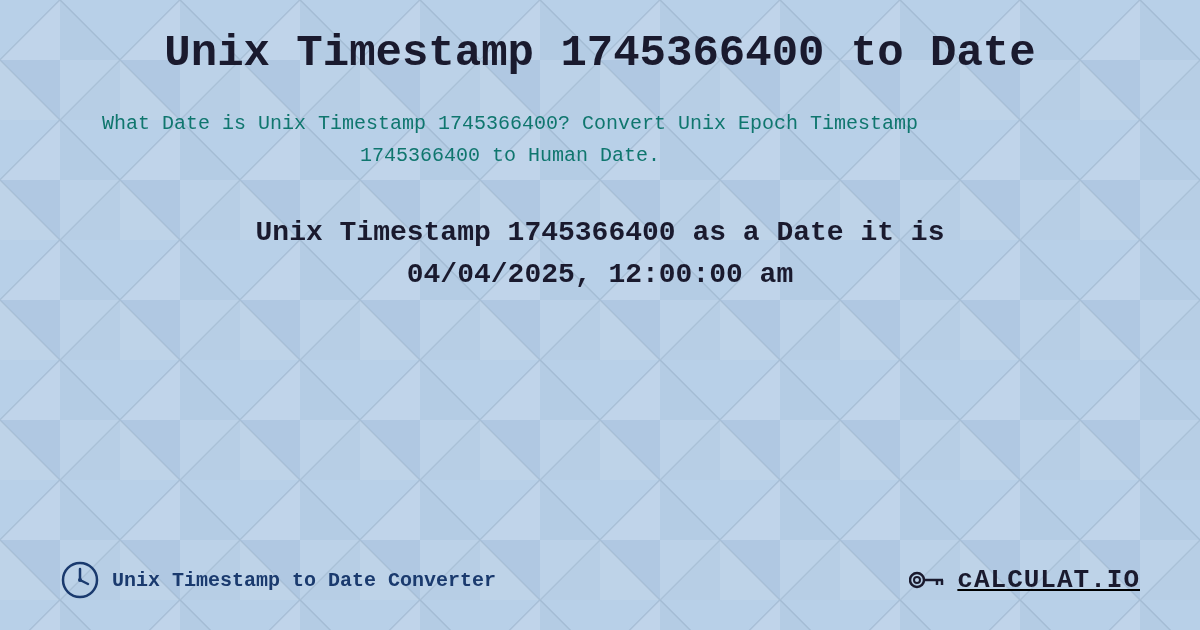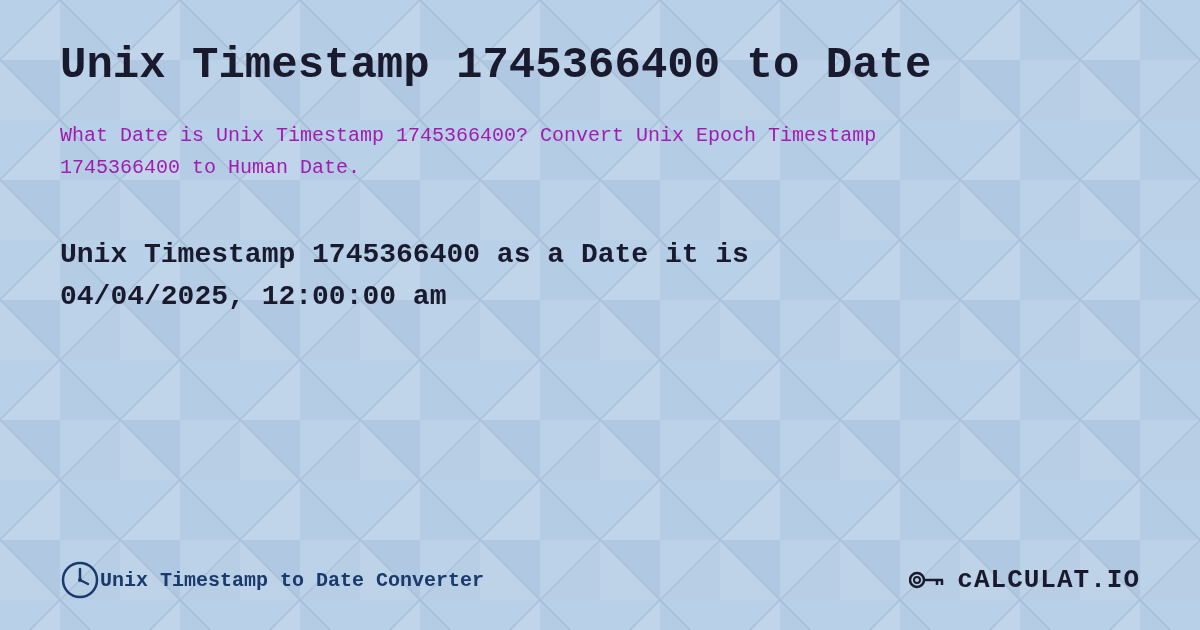--- a/index.html
+++ b/index.html
@@ -23,36 +23,37 @@
     }
 
     .bg-pattern svg {
       width: 100%;
       height: 100%;
     }
 
     .content {
       position: relative;
       z-index: 1;
-      padding: 40px 60px;
+      padding: 28px 60px;
+      text-align: center;
     }
 
     .main-title {
       font-size: 44px;
       font-weight: bold;
       color: #1a1a2e;
       margin-bottom: 30px;
       font-family: 'Courier New', Courier, monospace;
     }
 
     .description {
       font-size: 20px;
-      color: #a21caf;
+      color: #0f766e;
       line-height: 1.6;
-      margin-bottom: 50px;
+      margin-bottom: 40px;
       font-family: 'Courier New', Courier, monospace;
       max-width: 900px;
     }
 
     .result-section {
       margin-bottom: 50px;
       margin-top: 32px;
     }
 
     .result-text {
@@ -69,39 +70,41 @@
       justify-content: space-between;
       position: absolute;
       bottom: 30px;
       left: 60px;
       right: 60px;
     }
 
     .footer-left {
       display: flex;
       align-items: center;
+      gap: 12px;
       text-align: right;
     }
 
     .clock-icon {
       width: 40px;
       height: 40px;
     }
 
     .footer-label {
       font-size: 20px;
       font-weight: bold;
       color: #1a3a6e;
       font-family: 'Courier New', Courier, monospace;
     }
 
     .logo {
       display: flex;
       align-items: center;
       gap: 12px;
+      text-decoration: underline;
     }
 
     .logo-icon {
       width: 36px;
       height: 28px;
     }
 
     .logo-text {
       font-size: 26px;
       font-weight: bold;

